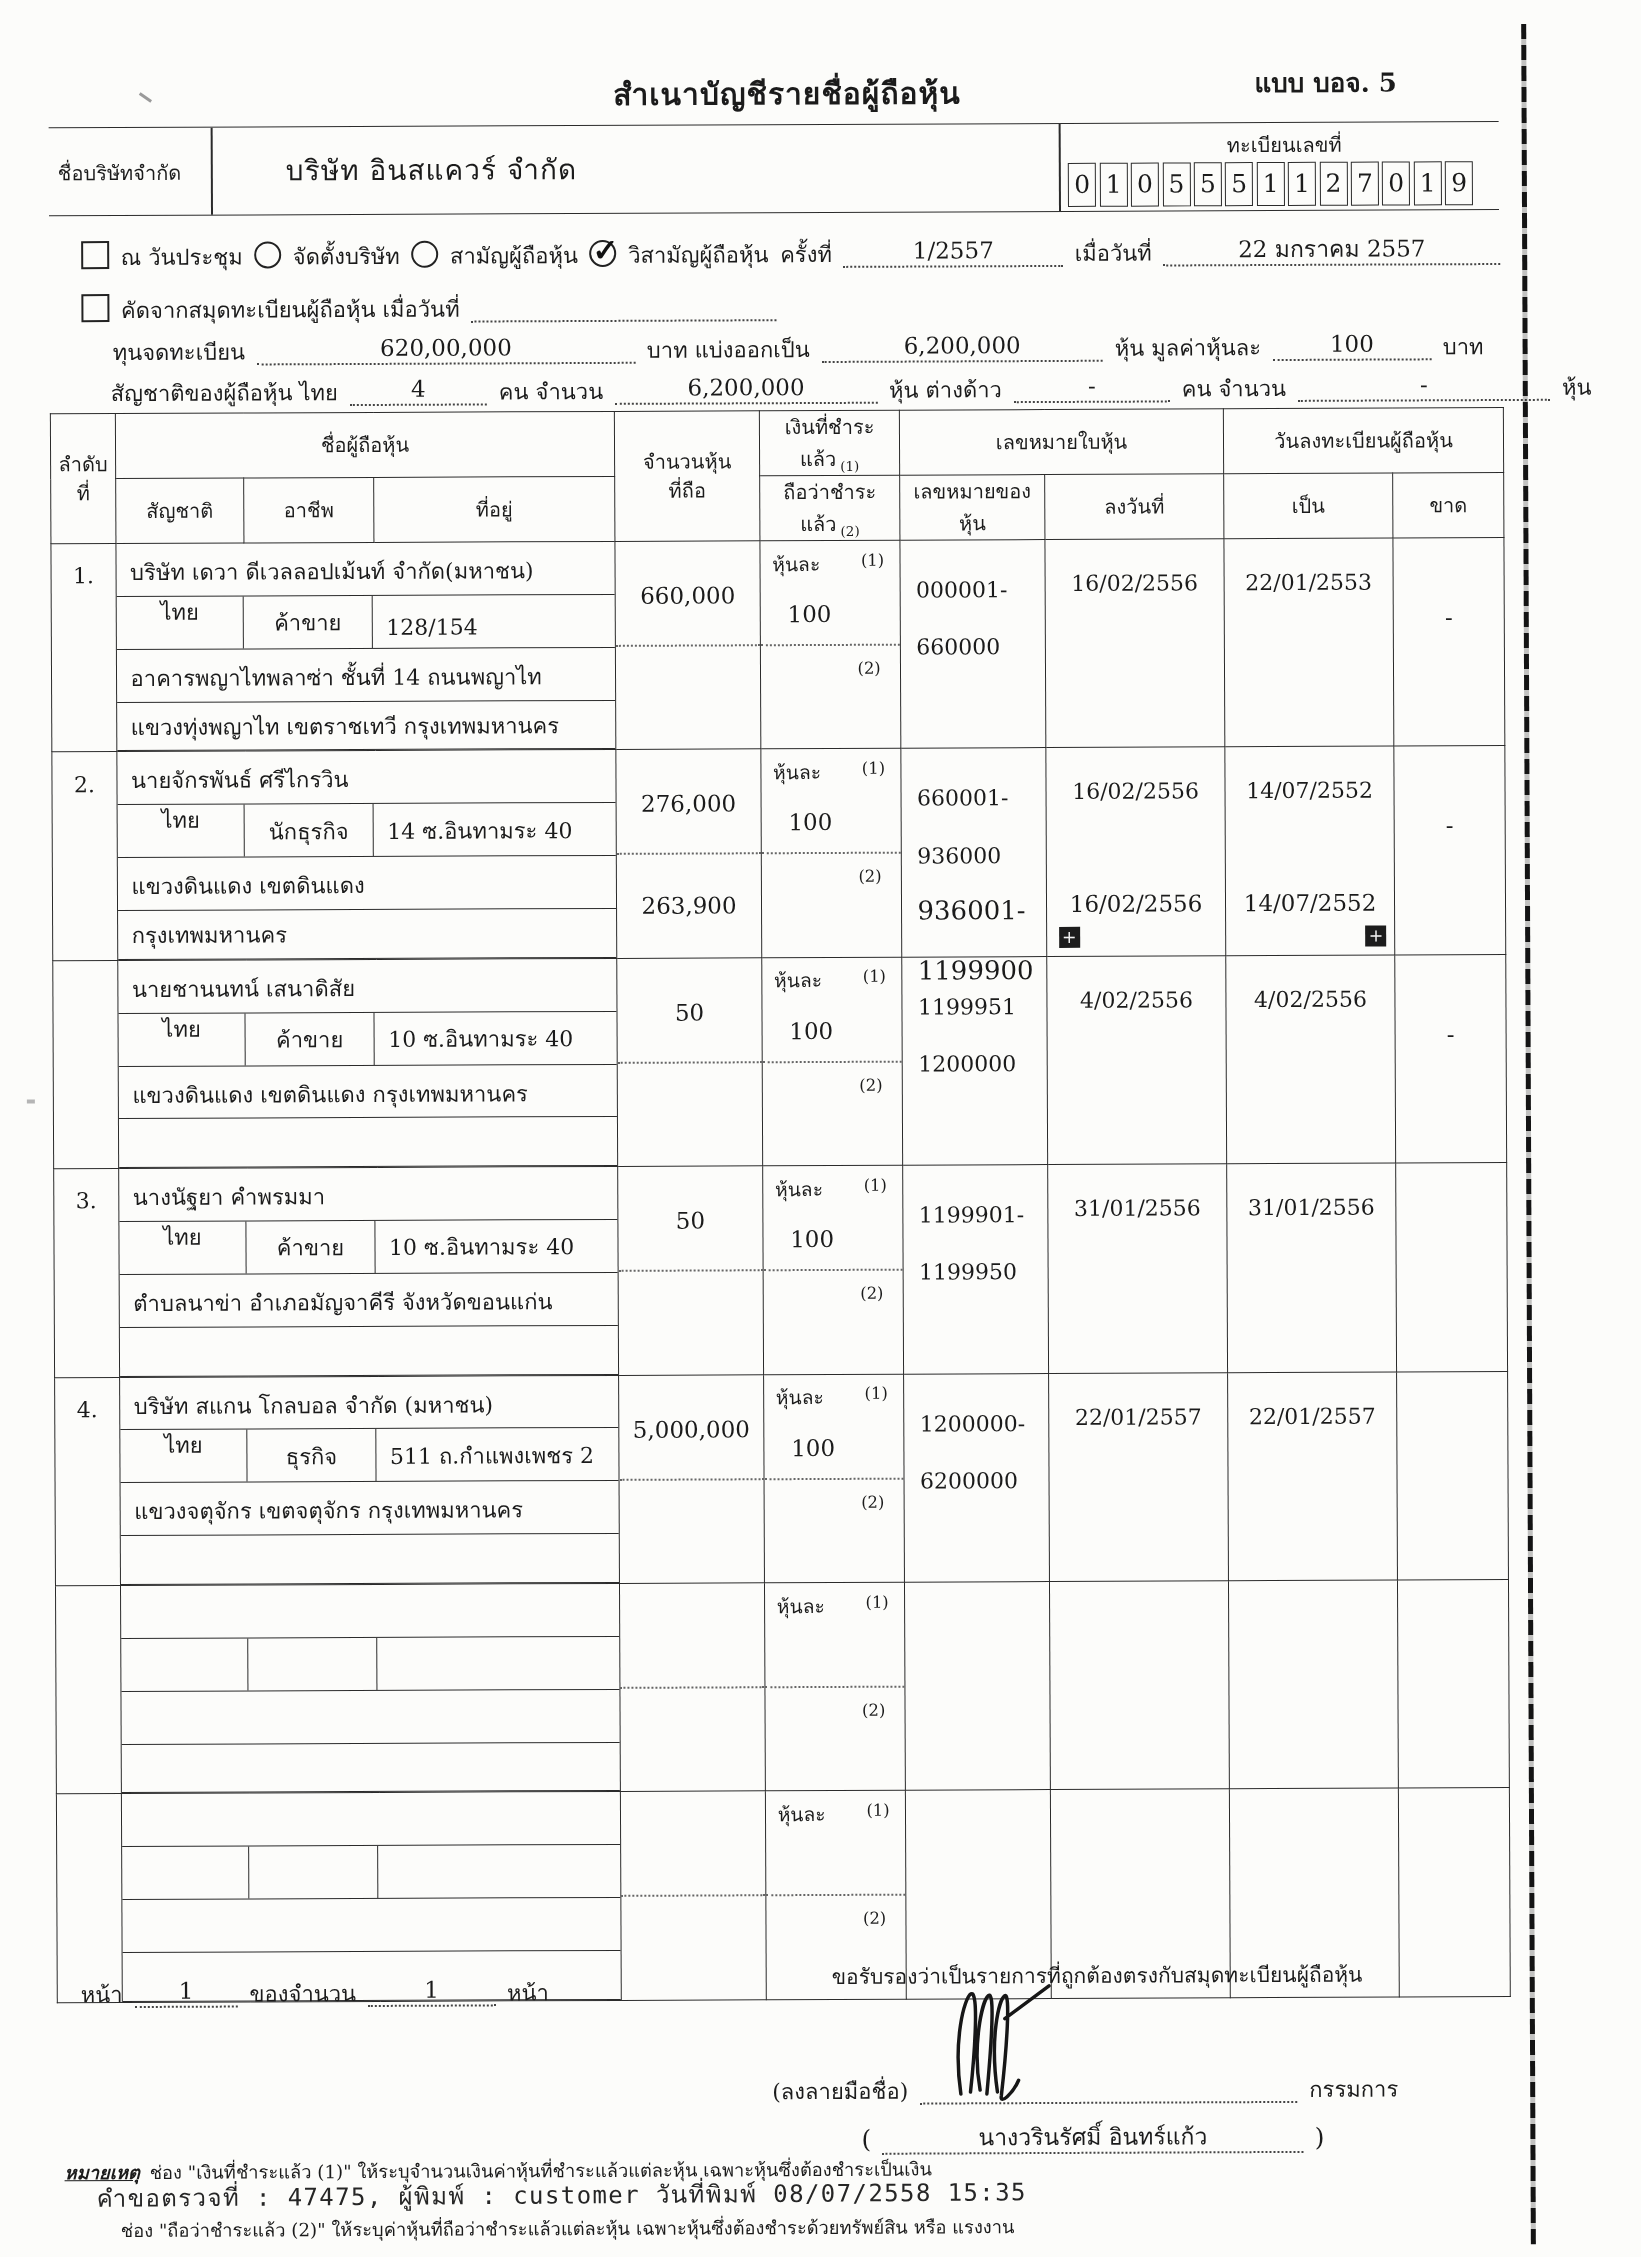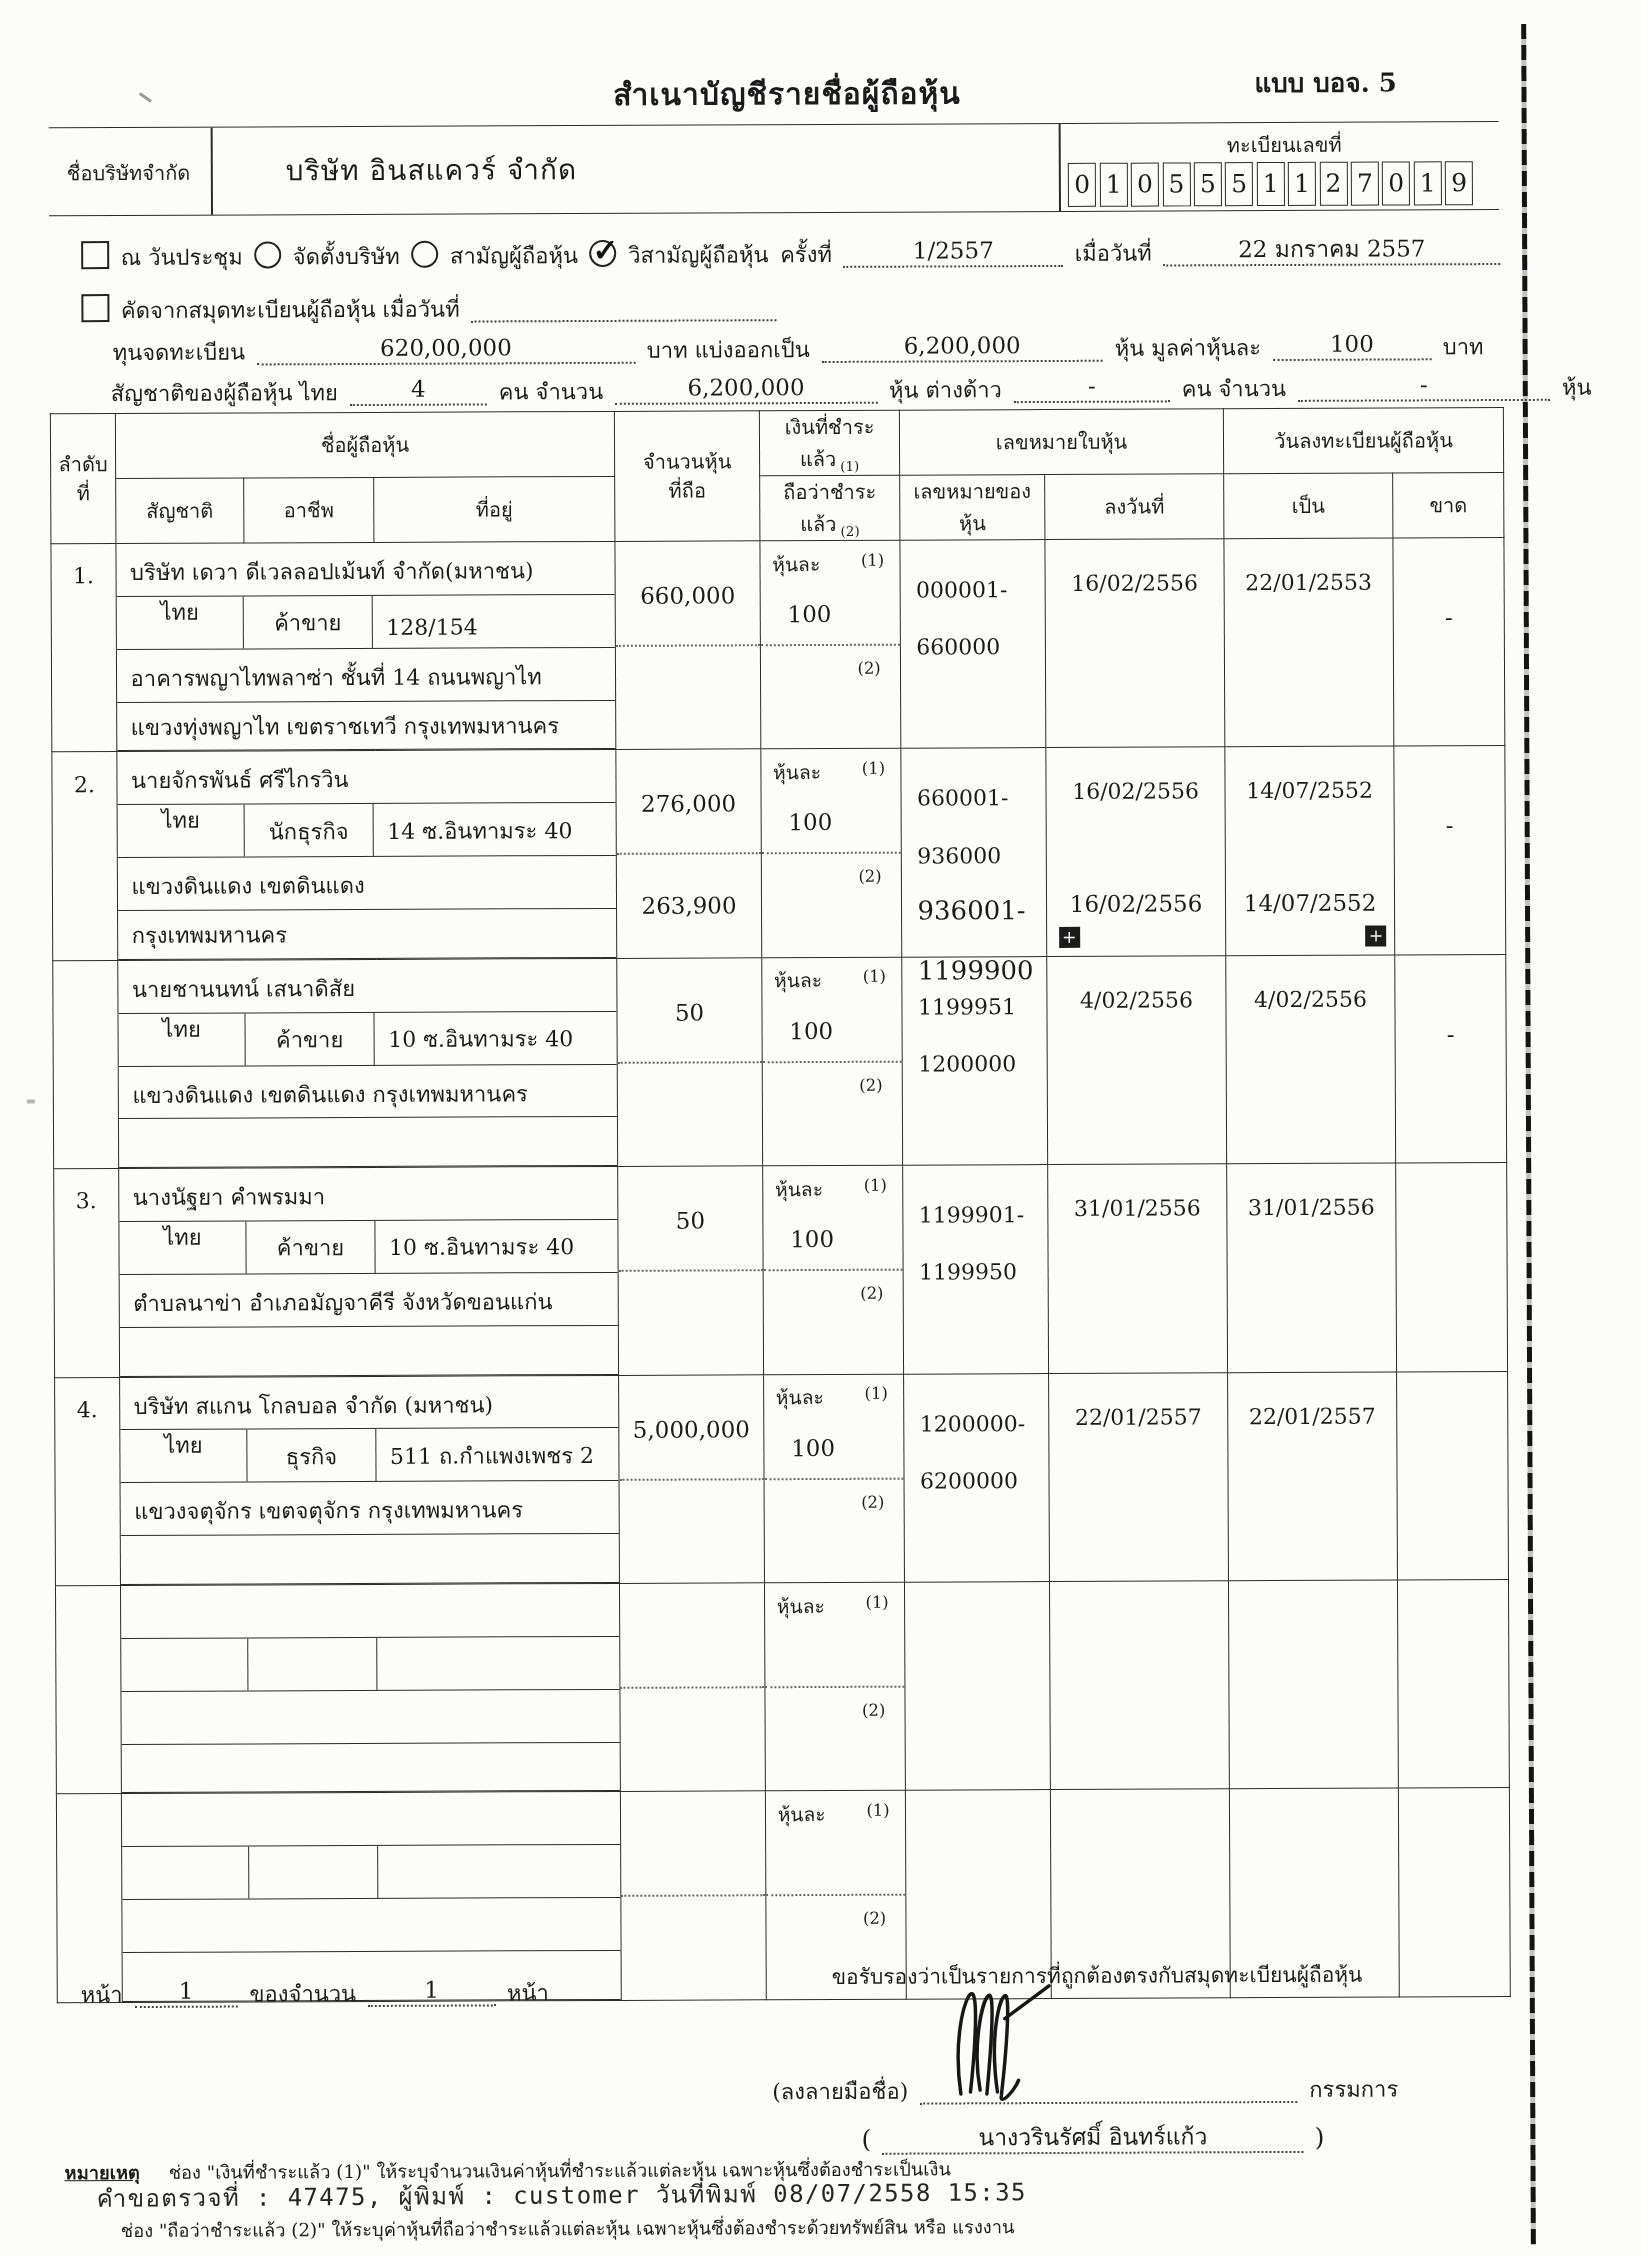--- a/index.html
+++ b/index.html
@@ -6,21 +6,21 @@
   .sheet{position:relative;width:1641px;height:2257px;background:#fcfcfa;overflow:hidden;
          font-family:"DejaVu Serif","Liberation Serif",serif;color:#1b1b1b;}
   .content{position:absolute;inset:0;transform:rotate(-0.25deg);transform-origin:50% 50%;}
 
   .title{position:absolute;left:0;right:58px;top:70px;text-align:center;font-size:30px;font-weight:bold;letter-spacing:1px;}
   .form-code{position:absolute;left:1259px;top:64px;font-size:26px;font-weight:bold;}
 
   
   .company-box{position:absolute;left:53px;top:124px;width:1450px;height:87px;
                border-top:1.9px solid #2b2b2b;border-bottom:1.9px solid #2b2b2b;}
-  .cb-label{position:absolute;left:18px;top:29px;width:154px;font-size:20px;}
+  .cb-label{position:absolute;left:9px;top:29px;width:154px;font-size:20px;}
   .cb-div1{position:absolute;left:162px;top:0;bottom:0;width:1.9px;background:#2b2b2b;}
   .cb-name{position:absolute;left:237px;top:21px;font-size:28px;letter-spacing:1px;}
   .cb-div2{position:absolute;left:1010px;top:0;bottom:0;width:1.9px;background:#2b2b2b;}
   .reg-label{position:absolute;left:1023px;top:5.8px;width:425px;text-align:center;font-size:20px;}
   .reg-digits{position:absolute;left:1021px;top:39px;white-space:nowrap;}
   .dg{display:inline-block;width:26px;height:42px;border:1.7px solid #2b2b2b;margin-left:-1.7px;
       text-align:center;font-size:25px;line-height:42px;vertical-align:top;background:#fcfcfa;}
 
   
   .fline{position:absolute;display:flex;align-items:flex-end;font-size:22px;line-height:1.25;}
@@ -69,21 +69,21 @@
   
   .page-line{left:77px;top:1972px;width:483px;}
   .certify{position:absolute;left:828px;top:1960px;font-size:21px;}
   .sig{position:absolute;left:937px;top:1981px;}
   .sign-line{left:768px;top:2072px;width:642px;}
   .name-line{left:857px;top:2122px;width:463px;}
   .fline .paren{font-size:25px;}
 
   
   .note1{position:absolute;left:60px;top:2155px;font-size:18.3px;width:1255px;}
-  .nh{text-decoration:underline;font-weight:bold;margin-right:23px;}
+  .nh{text-decoration:underline;font-weight:bold;margin-right:4px;font-style:italic;}
   .stamp{position:absolute;left:92px;top:2174px;width:1207px;font-family:"DejaVu Sans Mono","Liberation Mono",monospace;
          font-size:24px;letter-spacing:1.4px;color:#262626;transform:rotate(-0.15deg);}
   .note2{position:absolute;left:116px;top:2213px;font-size:18.3px;width:1352px;}
 
   
   .streak{position:absolute;left:1526px;top:27px;height:2221px;width:4.8px;
           background:repeating-linear-gradient(180deg,#141414 0 15.4px,rgba(20,20,20,0.25) 15.4px 21px);}
   .speck1{position:absolute;left:143px;top:93px;width:13.5px;height:2.9px;background:#9a9a9a;transform:rotate(35deg);}
   .speck2{position:absolute;left:27px;top:1096px;width:7.7px;height:3.9px;background:#b5b5b5;}
 </style>

